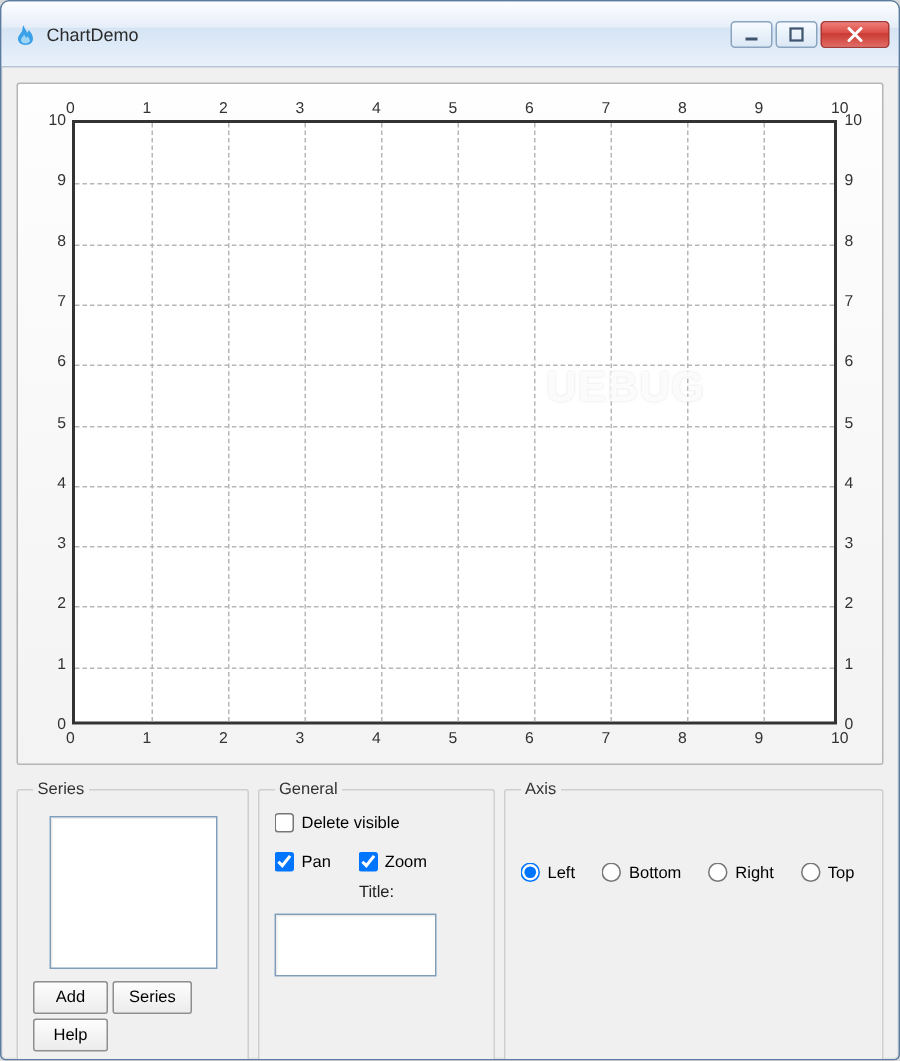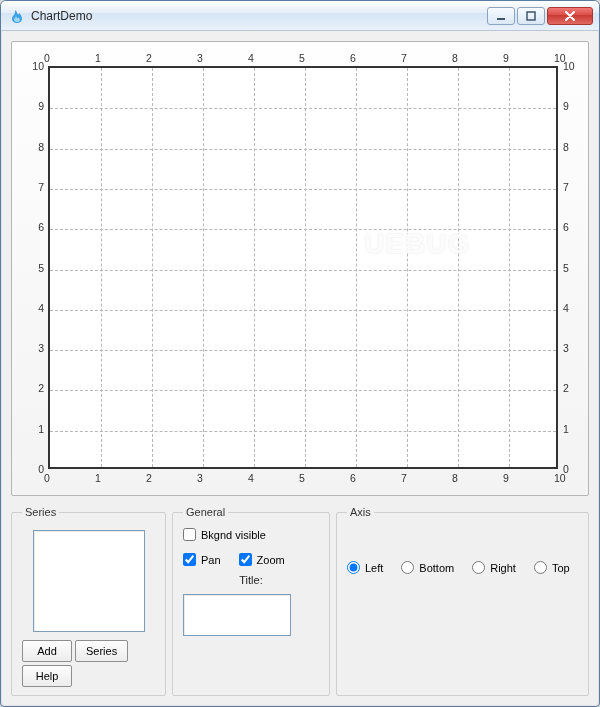--- a/index.html
+++ b/index.html
@@ -1,18 +1,18 @@
 <!DOCTYPE html>
 <html><head>
 <meta charset="utf-8">
 <style>
   * { box-sizing: border-box; margin: 0; padding: 0; }
   html, body { width: 600px; height: 707px; font-family: "Segoe UI", Tahoma, sans-serif; font-size: 11px; background: #d8d8d8; }
   .window { width: 600px; height: 707px; background: #f0f0f0; border: 1px solid #5a7ca0; border-radius: 6px 6px 4px 4px; overflow: hidden; box-shadow: 0 0 0 1px rgba(0,0,0,.05) inset; }
-  .titlebar { height: 30px; background: linear-gradient(#fdfeff, #e6eef8 40%, #d5e4f4 41%, #e9f1fb); border-bottom: 1px solid #b9c6d4; display: flex; align-items: center; padding: 0 6px 0 8px; }
+  .titlebar { height: 44px; background: linear-gradient(#fdfeff, #e6eef8 40%, #d5e4f4 41%, #e9f1fb); border-bottom: 1px solid #b9c6d4; display: flex; align-items: center; padding: 0 6px 0 8px; }
   .titlebar .app-icon { width: 16px; height: 16px; margin-right: 6px; position: relative; }
   .titlebar .app-icon svg { display:block; }
   .titlebar .title { color: #2b2b2b; font-size: 12px; }
   .titlebar .spacer { flex: 1; }
   .win-btn { height: 18px; border: 1px solid #8aa4bf; border-radius: 3px; background: linear-gradient(#f6fbff,#dbe8f5); display: inline-flex; align-items: center; justify-content: center; margin-left: 2px; color:#40566e; cursor:pointer; }
   .win-btn.close { width: 46px; background: linear-gradient(#f07b77,#d94c46 45%,#c83b33 46%,#e26a63); border-color:#a93732; color:#fff; }
   .win-btn.min, .win-btn.max { width: 28px; }
   .win-btn svg { display:block; }
 
   .client { display:flex; flex-direction:column; padding: 10px; gap: 10px; height: calc(100% - 30px); }
@@ -168,21 +168,21 @@
           <button class="btn">Add</button>
           <button class="btn">Series</button>
           <button class="btn">Help</button>
         </div>
       </fieldset>
 
       <fieldset class="grp grp-general">
         <legend>General</legend>
         <label class="chk">
           <input type="checkbox" style="">
-          <span>Bkgnd visible</span>
+          <span>Delete visible</span>
         </label>
         <div class="row" style="margin-top:10px; gap:14px;">
           <label class="chk">
             <input type="checkbox" checked="" style="">
             <span>Pan</span>
           </label>
           <label class="chk">
             <input type="checkbox" checked="" style="">
             <span>Zoom</span>
           </label>

